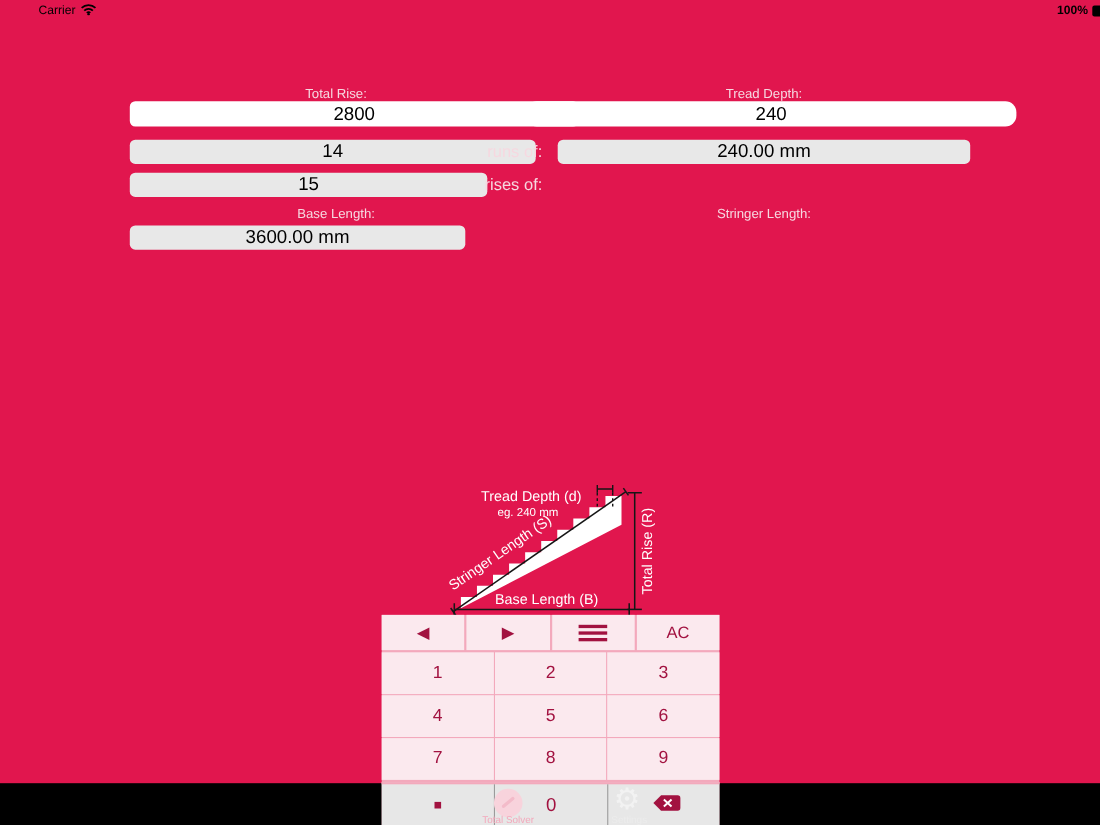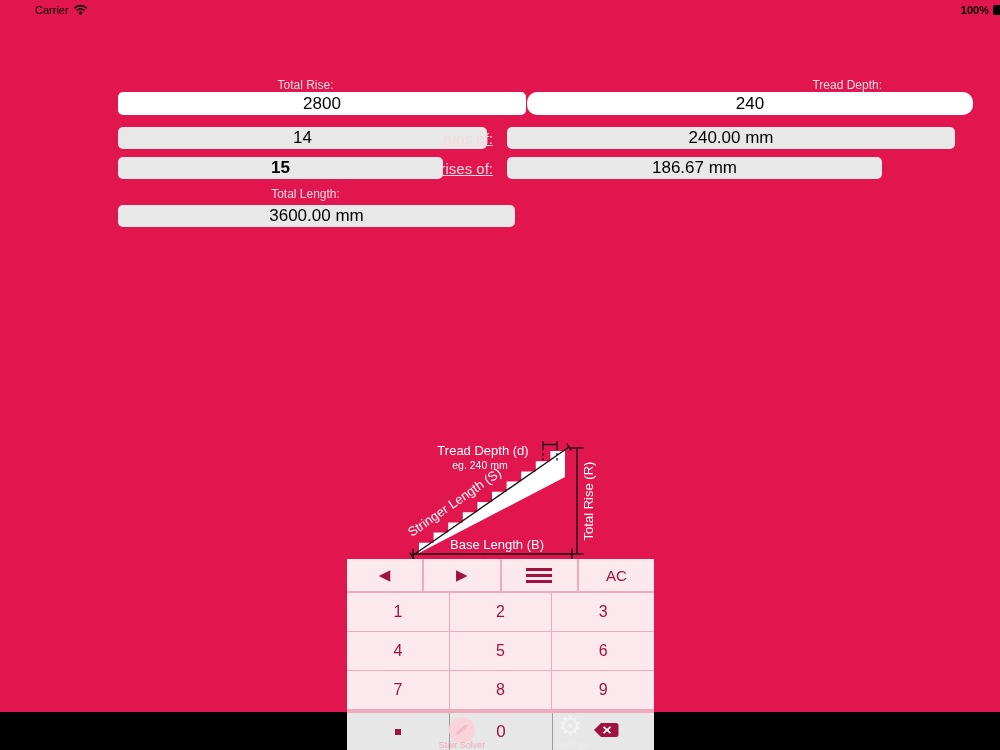--- a/index.html
+++ b/index.html
@@ -27,21 +27,20 @@
   }
   .field {
     position:absolute; height:23px; border-radius:5px; text-align:center;
     font-size:17px; line-height:23px; color: var(--color-field-text, #000);
   }
   .field.white { background: var(--color-field-white, #FFF); }
   .field.gray  { background: var(--color-field-gray, #E8E8E8); height:22px; line-height:22px; }
   .mid-label {
     position:absolute; font-size:15px; text-align:right;
     color: var(--color-label-text, #F6D8E0);
-    text-decoration: underline;
   }
   
   .diagram { position:absolute; left:405px; top:435px; }
   .diagram text { fill:#fff; font-family:"Liberation Sans", sans-serif; }
   
   .bottom-black-bar { position:absolute; left:0; top:712px; width:1000px; height:38px; background:#000; z-index:1; }
   
   .keypad {
     position:absolute; left:347px; top:559px; width:307px; height:191px; z-index:2;
     background: var(--color-key-divider, #F3A9BC);
@@ -112,36 +111,36 @@
       </span>
     </div>
     <div class="status-right">
       <span>100%</span>
       <span class="battery-body"></span>
       <span class="battery-tip"></span>
     </div>
   </div>
 
   <div class="field-label" style="left:118px; top:78px; width:375px;">Total Rise:</div>
-  <div class="field-label" style="left:507px; top:78px; width:375px;text-align:right;">Tread Depth:</div>
+  <div class="field-label" style="left:507px; top:78px; width:375px;">Tread Depth:</div>
 
   <div class="field white" style="left:118px; top:92px; width:408px;">2800</div>
-  <div class="field white" style="left:527px; top:92px; width:446px;border-radius:10px;">240</div>
+  <div class="field white" style="left:478px; top:92px; width:446px;border-radius:10px;">240</div>
 
   <div class="field gray" style="left:118px; top:127px; width:369px;">14</div>
   <div class="mid-label" style="left:428px; top:130px; width:65px;">runs of:</div>
-  <div class="field gray" style="left:507px; top:127px; width:448px;">240.00 mm</div>
-
-  <div class="field gray" style="left:118px; top:157px; width:325px;font-weight:bold;">15</div>
+  <div class="field gray" style="left:507px; top:127px; width:375px;">240.00 mm</div>
+
+  <div class="field gray" style="left:118px; top:157px; width:325px;">15</div>
   <div class="mid-label" style="left:428px; top:160px; width:65px;">rises of:</div>
-  <div class="field gray" style="left:507px; top:157px; width:375px;">186.67 mm</div>
-
-  <div class="field-label" style="left:118px; top:187px; width:375px;">Total Length:</div>
-
-  <div class="field gray" style="left:118px; top:205px; width:397px;">3600.00 mm</div>
+
+  <div class="field-label" style="left:118px; top:187px; width:375px;">Base Length:</div>
+  <div class="field-label" style="left:507px; top:187px; width:375px;">Stringer Length:</div>
+
+  <div class="field gray" style="left:118px; top:205px; width:305px;">3600.00 mm</div>
 
   <svg class="diagram" width="195" height="125" viewBox="0 0 195 125">
 
     <path d="M14,118 L14,107.8 L28.6,107.8 L28.6,97.6 L43.2,97.6 L43.2,87.4 L57.8,87.4 L57.8,77.2 L72.4,77.2 L72.4,67 L87,67 L87,56.8 L101.6,56.8 L101.6,46.6 L116.2,46.6 L116.2,36.4 L130.8,36.4 L130.8,26.2 L145.4,26.2 L145.4,16 L160,16 L160,42 Z" fill="#FFFFFF"></path>
 
     <g stroke="#161616" stroke-width="1.4" fill="none">
       <path d="M7,121 L164,12"></path>
       <path d="M4.7,117.7 L9.3,124.3"></path>
       <path d="M161.7,8.7 L166.3,15.3"></path>
     </g>
@@ -213,19 +212,19 @@
           <svg width="36" height="20" viewBox="0 0 36 20">
             <path d="M9,10 L16,3 L31,3 a2.5,2.5 0 0 1 2.5,2.5 v9 a2.5,2.5 0 0 1 -2.5,2.5 L16,17 Z" fill="#A21240"></path>
             <path d="M18.5,6.8 L25.5,13.2 M25.5,6.8 L18.5,13.2" stroke="#FFF" stroke-width="1.8" fill="none"></path>
           </svg>
         </span>
       </button>
 
       <span class="ghost-circle">
           <i></i>
         </span>
-      <span class="ghost-label-pink">Stair Solver</span>
+      <span class="ghost-label-pink">Total Solver</span>
       <span class="ghost-gear">⚙</span>
       <span class="ghost-label-gray">Settings</span>
     </div>
   </div>
 
 </div>
 
 </body></html>

